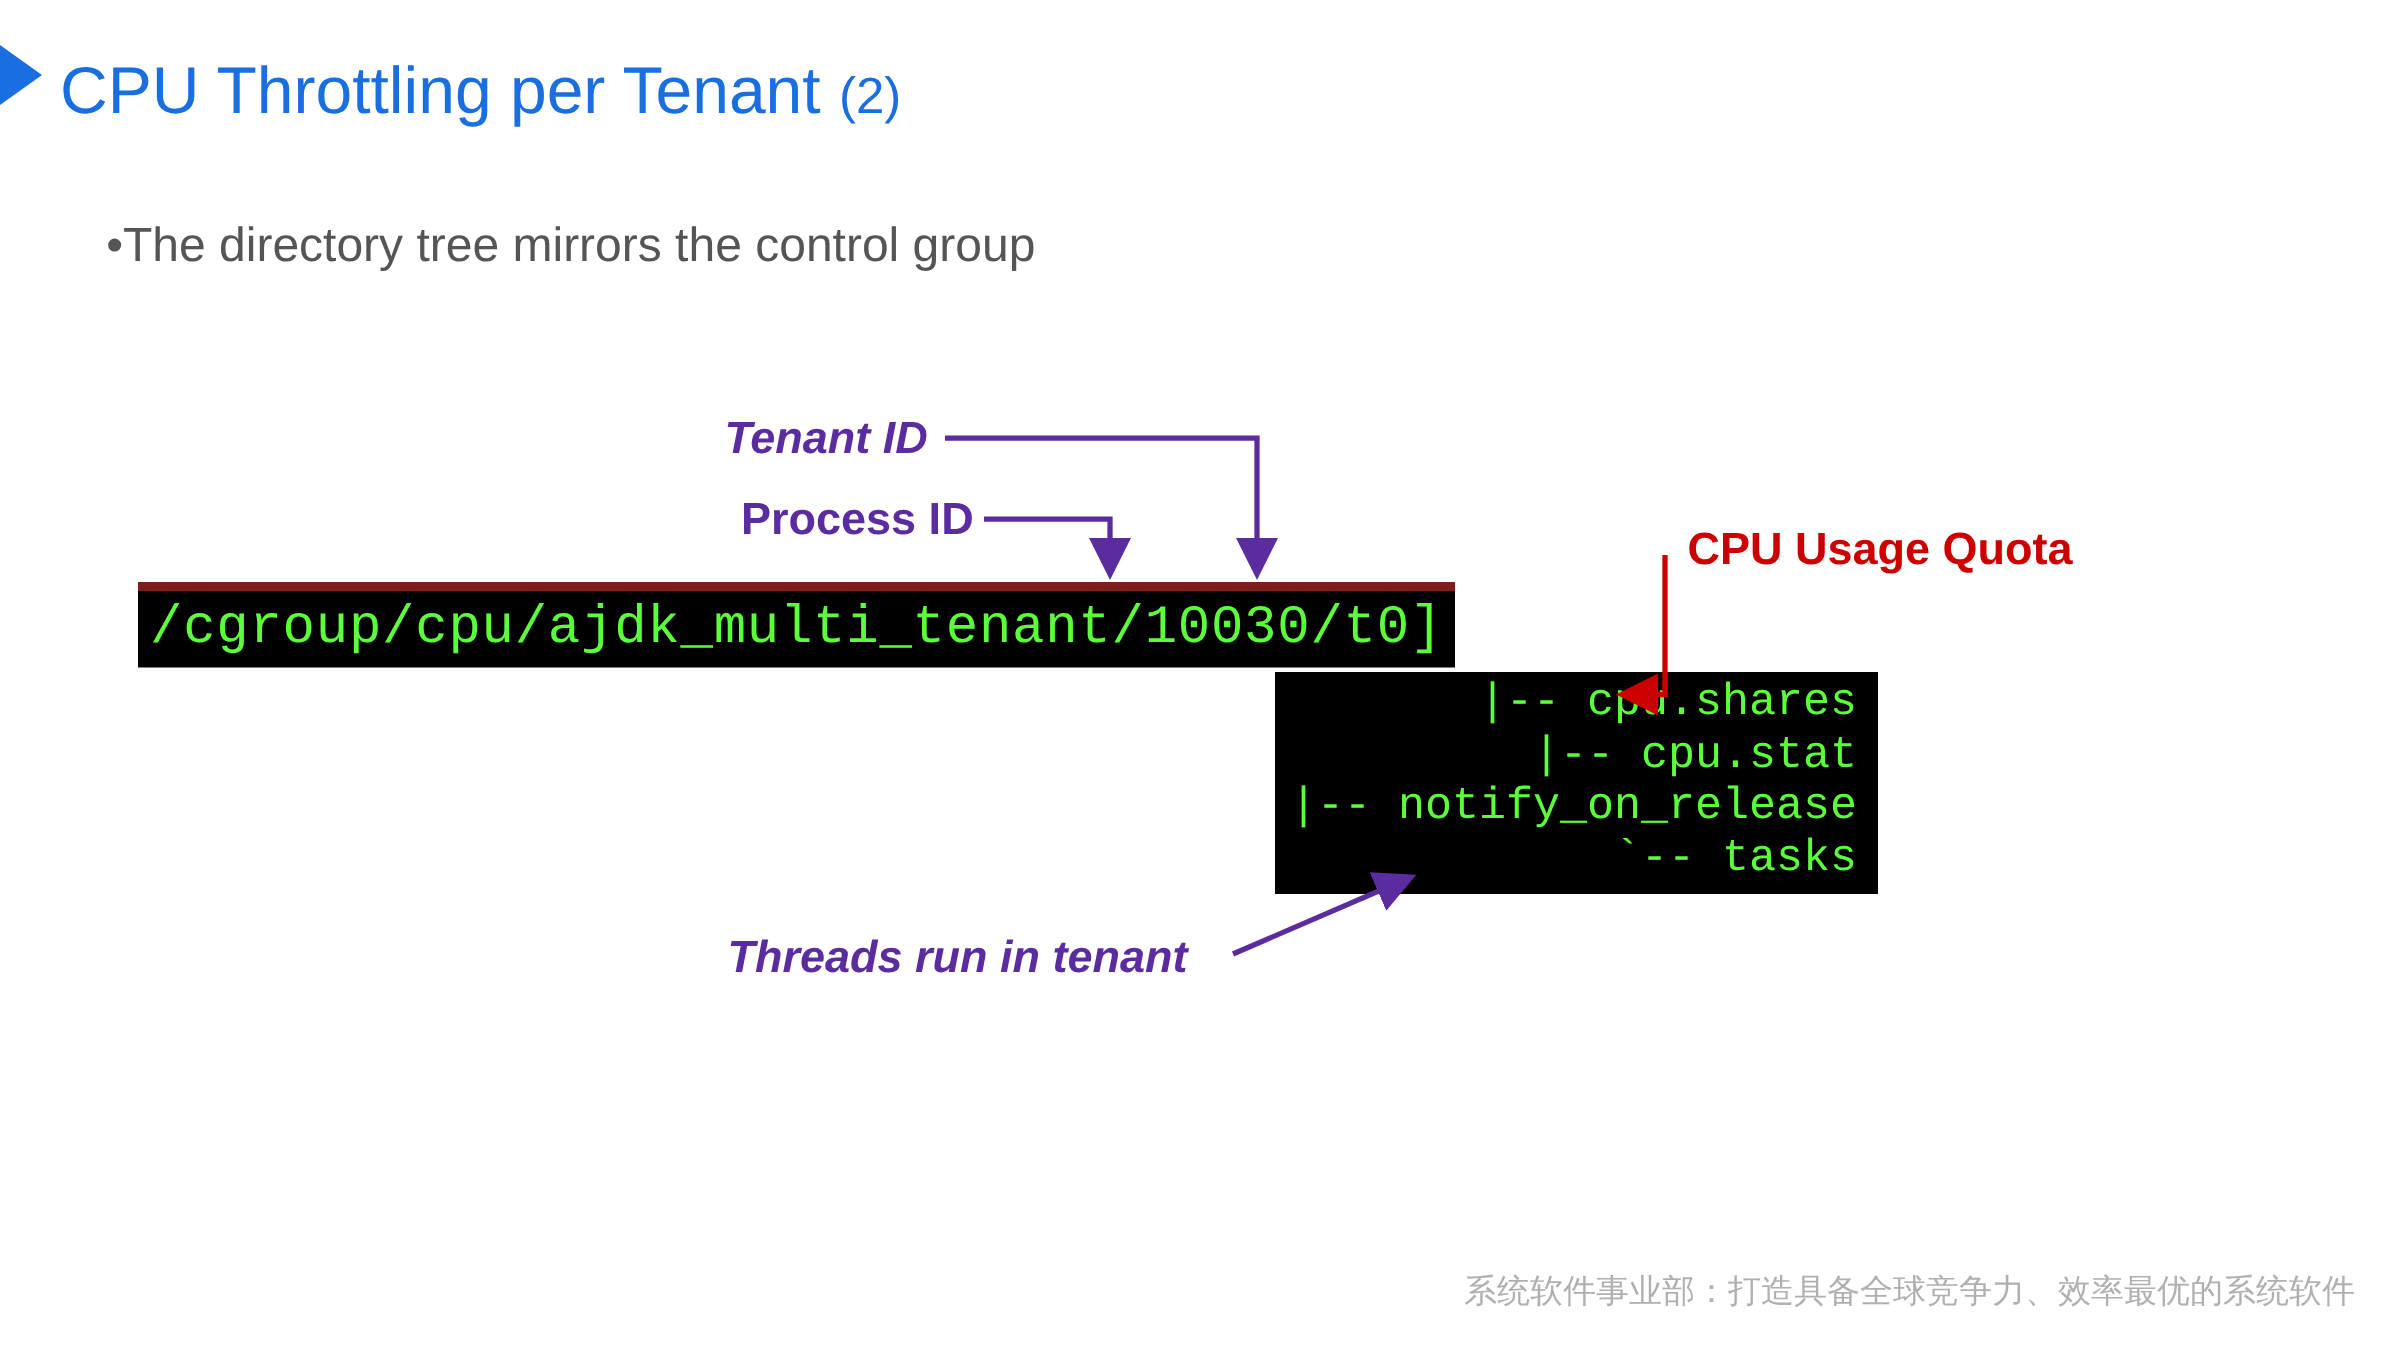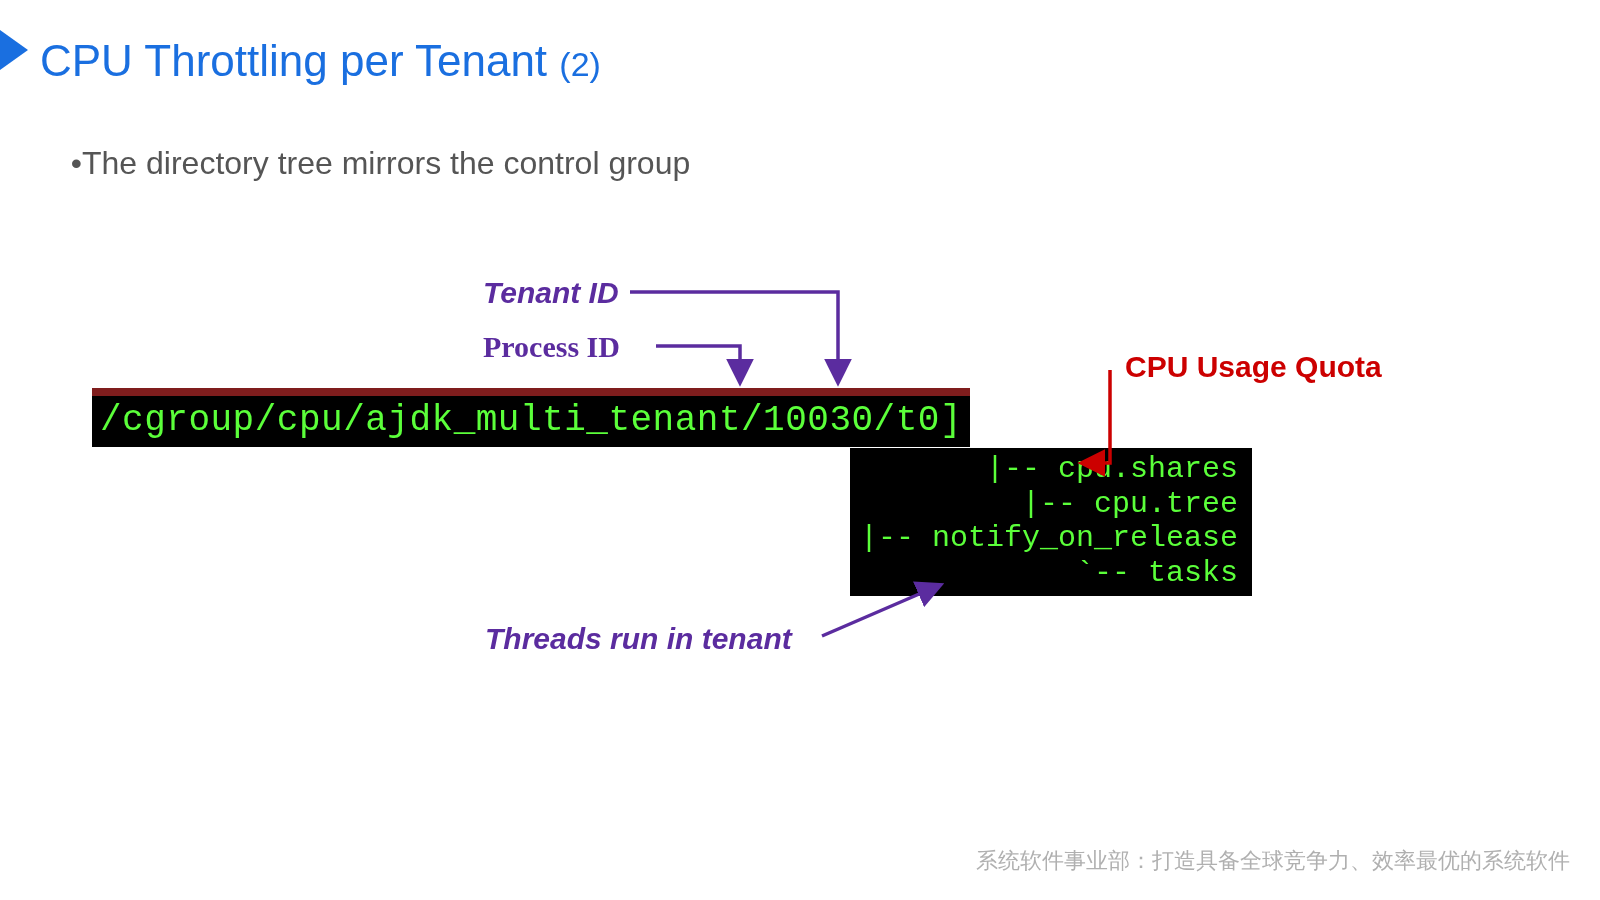--- a/index.html
+++ b/index.html
@@ -15,21 +15,21 @@
   }
   .title { position: absolute; left: 40px; top: 36px; color: #1a6fe0; font-size: 44px; font-weight: 400; }
   .title .sub { font-size: 34px; }
   .body-bullet { position: absolute; left: 52px; top: 145px; color: #555; font-size: 32px; }
   .body-bullet .dot { display: inline-block; width: 30px; }
   .terminal-path {
     position: absolute; left: 92px; top: 388px;
     background: #000; color: #5bff3a;
     font-family: "Courier New", monospace; font-size: 36px;
     padding: 4px 8px 6px 8px; letter-spacing: 0.5px;
-    border-top: 8px solid #7f1d1d;
+    border-top: 6px solid #7f1d1d;
   }
   .terminal-tree {
     position: absolute; left: 850px; top: 448px;
     background: #000; color: #5bff3a;
     font-family: "Courier New", monospace; font-size: 30px;
     padding: 4px 14px 6px 10px; line-height: 1.15;
     white-space: pre;
   }
   .label { position: absolute; font-weight: 700; }
   .label.purple { color: #5b2c9f; font-size: 30px; }
@@ -46,27 +46,27 @@
 
   <h1 class="title">
     <span>CPU Throttling per Tenant </span><span class="sub">(2)</span>
   </h1>
 
   <div class="body-bullet">
     <span class="dot">•</span><span>The directory tree mirrors the control group</span>
   </div>
 
   <div class="label purple" style="left:483px; top:276px;font-style:italic;">Tenant ID</div>
-  <div class="label purple" style="left:483px; top:330px;font-family:Liberation Serif, serif;">Process ID</div>
+  <div class="label purple" style="left:494px; top:330px;">Process ID</div>
   <div class="label red" style="left:1125px; top:350px;">CPU Usage Quota</div>
   <div class="label purple" style="left:485px; top:622px;font-style:italic;">Threads run in tenant</div>
 
   <div class="terminal-path">/cgroup/cpu/ajdk_multi_tenant/10030/t0]</div>
   <div class="terminal-tree">|-- cpu.shares
-|-- cpu.tree
+|-- cpu.stat
 |-- notify_on_release
 `-- tasks</div>
 
   <svg class="overlay">
     <defs>
       <marker id="arr-purple" viewBox="0 0 12 12" refX="10" refY="6" markerWidth="8" markerHeight="8" orient="auto">
         <path d="M0,0 L12,6 L0,12 Z" fill="#5b2c9f"></path>
       </marker>
       <marker id="arr-red" viewBox="0 0 12 12" refX="10" refY="6" markerWidth="8" markerHeight="8" orient="auto">
         <path d="M0,0 L12,6 L0,12 Z" fill="#cc0000"></path>

